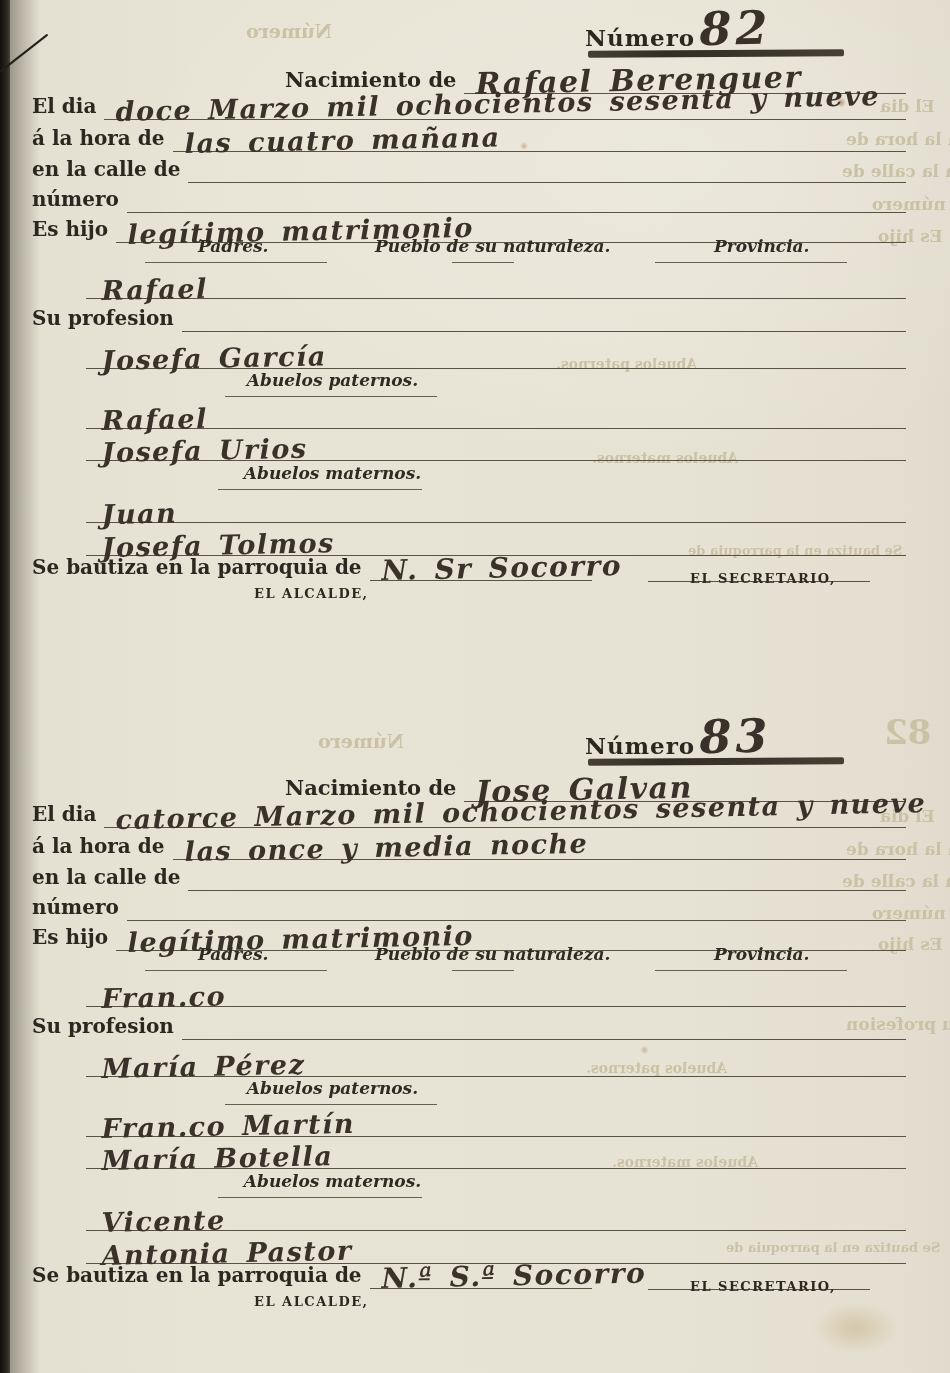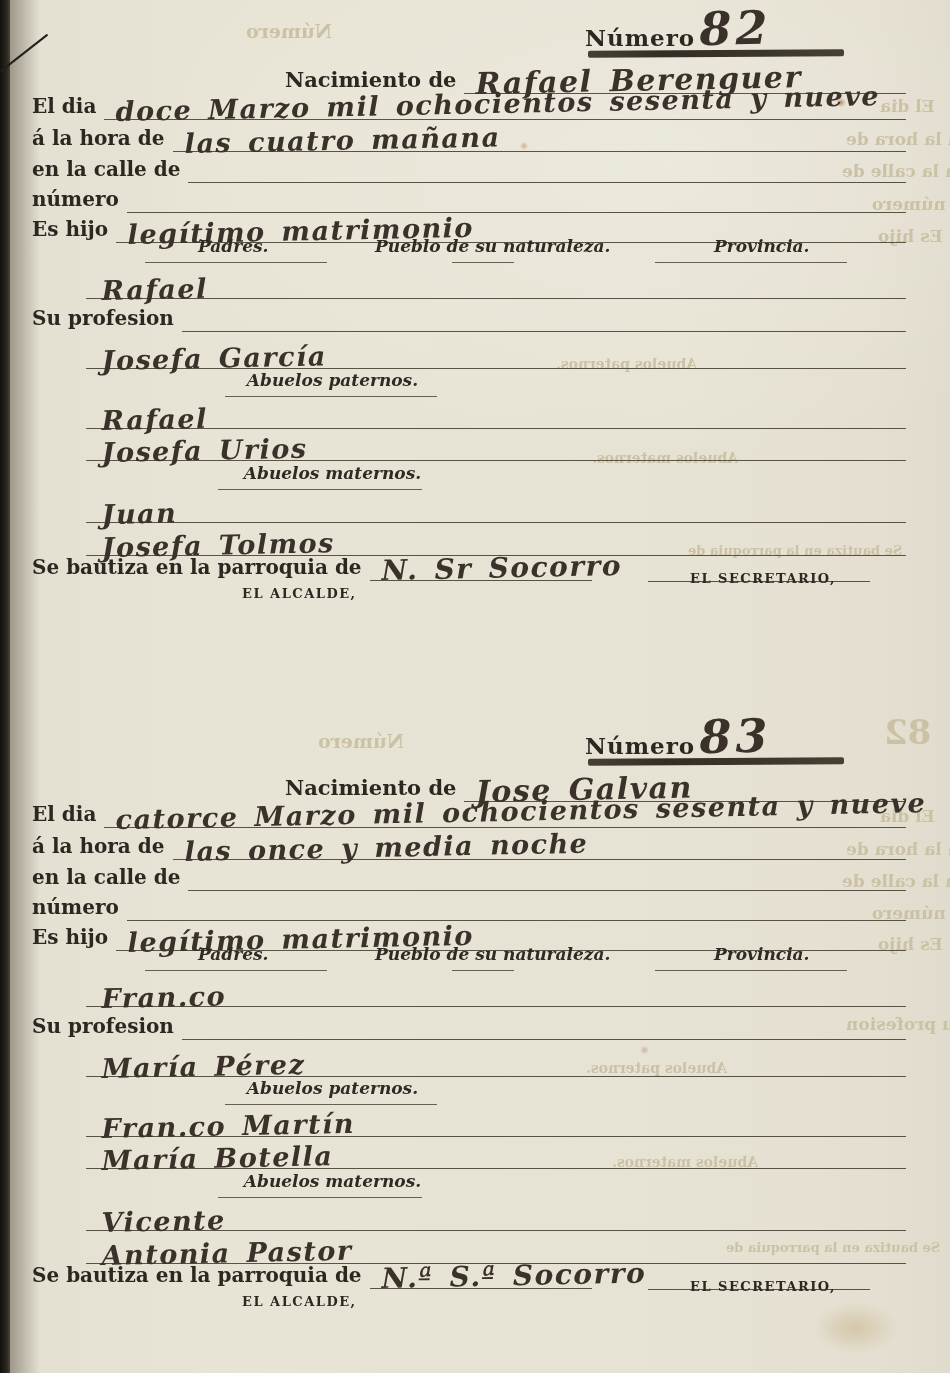--- a/index.html
+++ b/index.html
@@ -83,21 +83,21 @@
 
   .brow{position:absolute;left:32px;width:560px;top:545px;height:28px;
     display:flex;align-items:flex-end;}
   .brow .lbl{font-size:20px;white-space:nowrap;padding-bottom:2px;}
   .brow .val .hw{font-size:28px;bottom:-7px;}
   .sigline{position:absolute;left:648px;width:222px;top:545px;height:28px;
     border-bottom:1.6px solid rgba(70,61,47,.88);}
 
   .official{position:absolute;font-size:13px;font-weight:bold;color:#2d2721;
     letter-spacing:1.5px;white-space:nowrap;}
-  .alcalde{left:242px;top:578px}
+  .alcalde{left:254px;top:578px}
   .secretario{left:690px;top:563px}
 </style>
 </head>
 <body>
 
 <div class="page">
   <div class="edge-left"></div>
   <div class="edge-shadow"></div>
   <div class="corner-line"></div>
   <div class="stain s1"></div>

